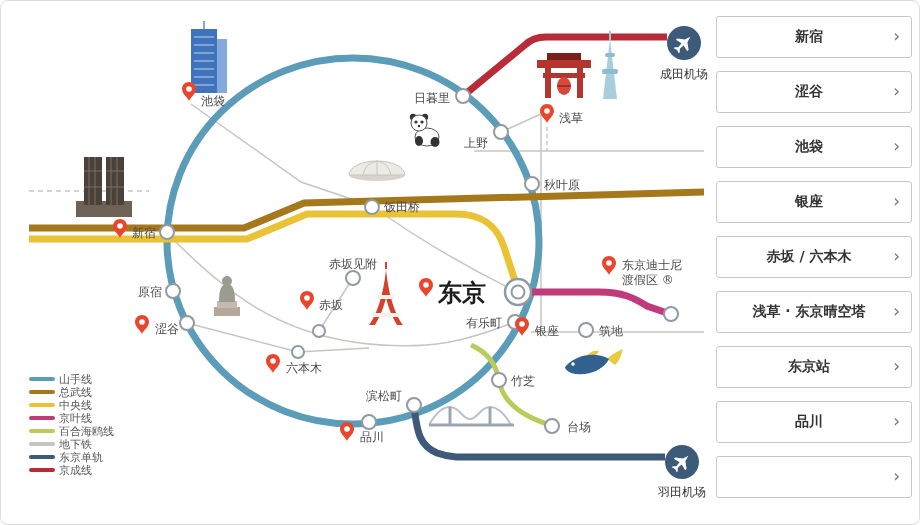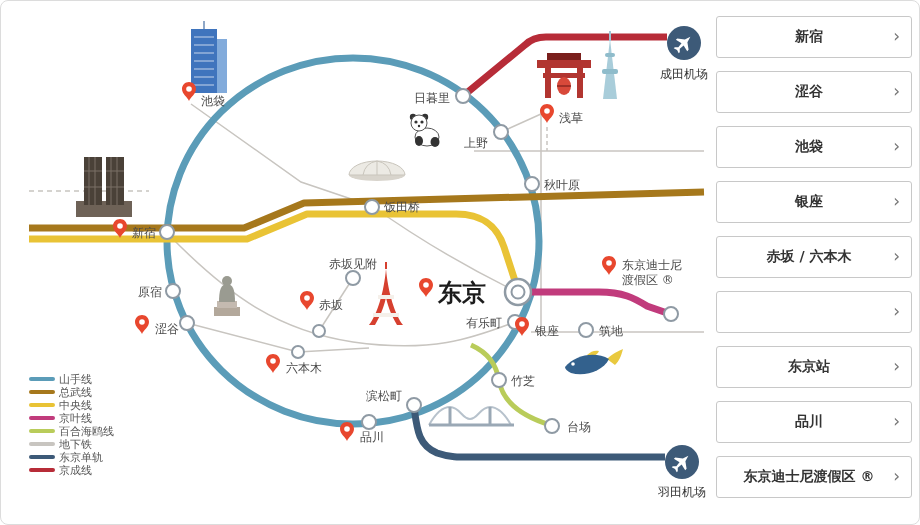--- a/index.html
+++ b/index.html
@@ -263,29 +263,29 @@
     </button>
     <button class="dest-btn">
       <span>银座</span>
       <span class="chevron">›</span>
     </button>
     <button class="dest-btn">
       <span>赤坂 / 六本木</span>
       <span class="chevron">›</span>
     </button>
     <button class="dest-btn">
+      <span>浅草 · 东京晴空塔</span>
       <span class="chevron">›</span>
     </button>
     <button class="dest-btn">
       <span>东京站</span>
       <span class="chevron">›</span>
     </button>
     <button class="dest-btn">
       <span>品川</span>
       <span class="chevron">›</span>
     </button>
     <button class="dest-btn">
-      <span>东京迪士尼渡假区 ®</span>
       <span class="chevron">›</span>
     </button>
   </div>
 
 </div>
 
 </body></html>

